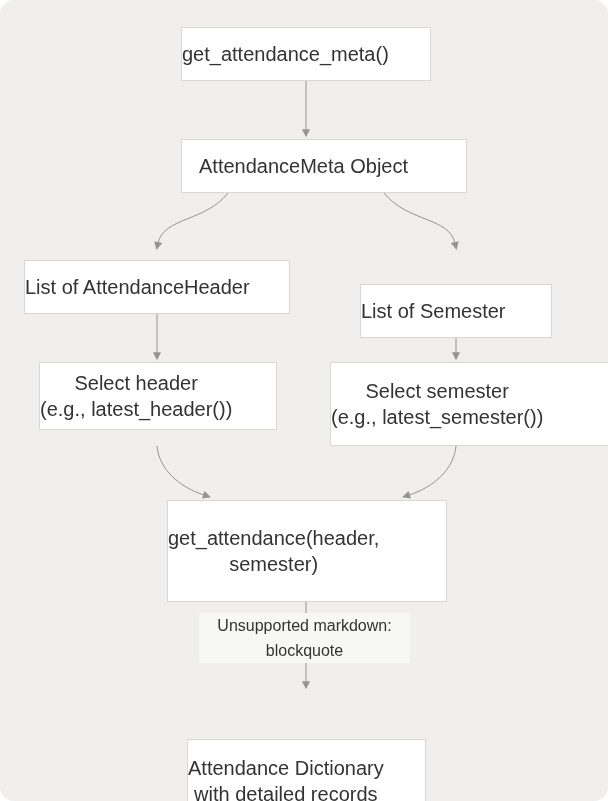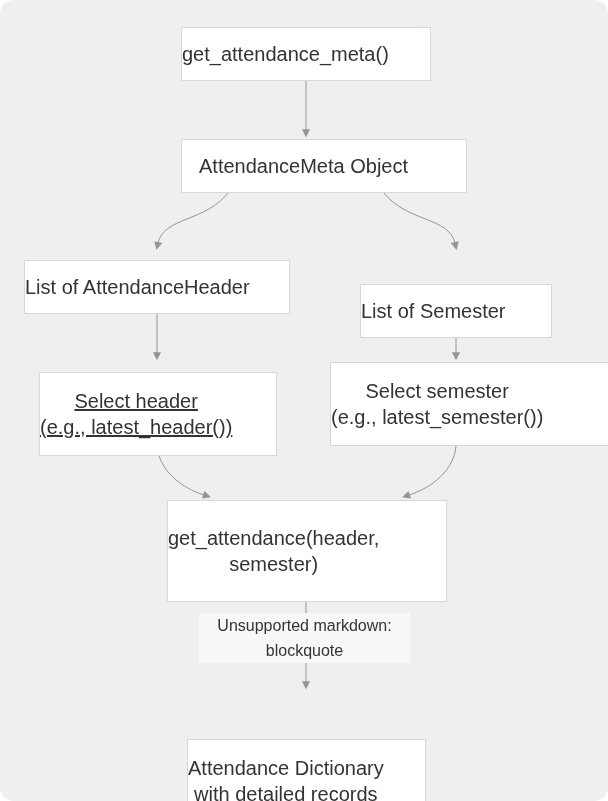--- a/index.html
+++ b/index.html
@@ -19,21 +19,21 @@
     display: flex; align-items: center; justify-content: flex-start;
     color: #333333; font-size: 20px; line-height: 26px; text-align: center;
     white-space: pre-line;
   }
   .node span { white-space: pre-line; }
   
   #n-meta-call        { left: 181px; top: 27px;  width: 250px; height: 54px; }
   #n-meta-object      { left: 181px; top: 139px; width: 286px; height: 54px; padding-left: 17px; }
   #n-header-list      { left: 24px;  top: 252px; width: 266px; height: 54px; margin-top: 8px; }
   #n-semester-list    { left: 360px; top: 252px; width: 192px; height: 54px; margin-top: 32px; }
-  #n-select-header    { left: 39px;  top: 372px; width: 238px; height: 84px; text-decoration: underline; }
+  #n-select-header    { left: 39px;  top: 362px; width: 238px; height: 68px; }
   #n-select-semester  { left: 330px; top: 362px; width: 305px; height: 84px; }
   #n-get-attendance   { left: 167px; top: 500px; width: 280px; height: 102px; }
   #n-result           { left: 187px; top: 691px; width: 239px; height: 83px; margin-top: 48px; }
   .edge-label {
     position: absolute; left: 199px; top: 613px; width: 211px; height: 50px;
     background: #f7f7f5; color: #333333; font-size: 16px; line-height: 25px;
     display: flex; align-items: center; justify-content: center;
     text-align: center; white-space: pre-line;
   }
 </style>

